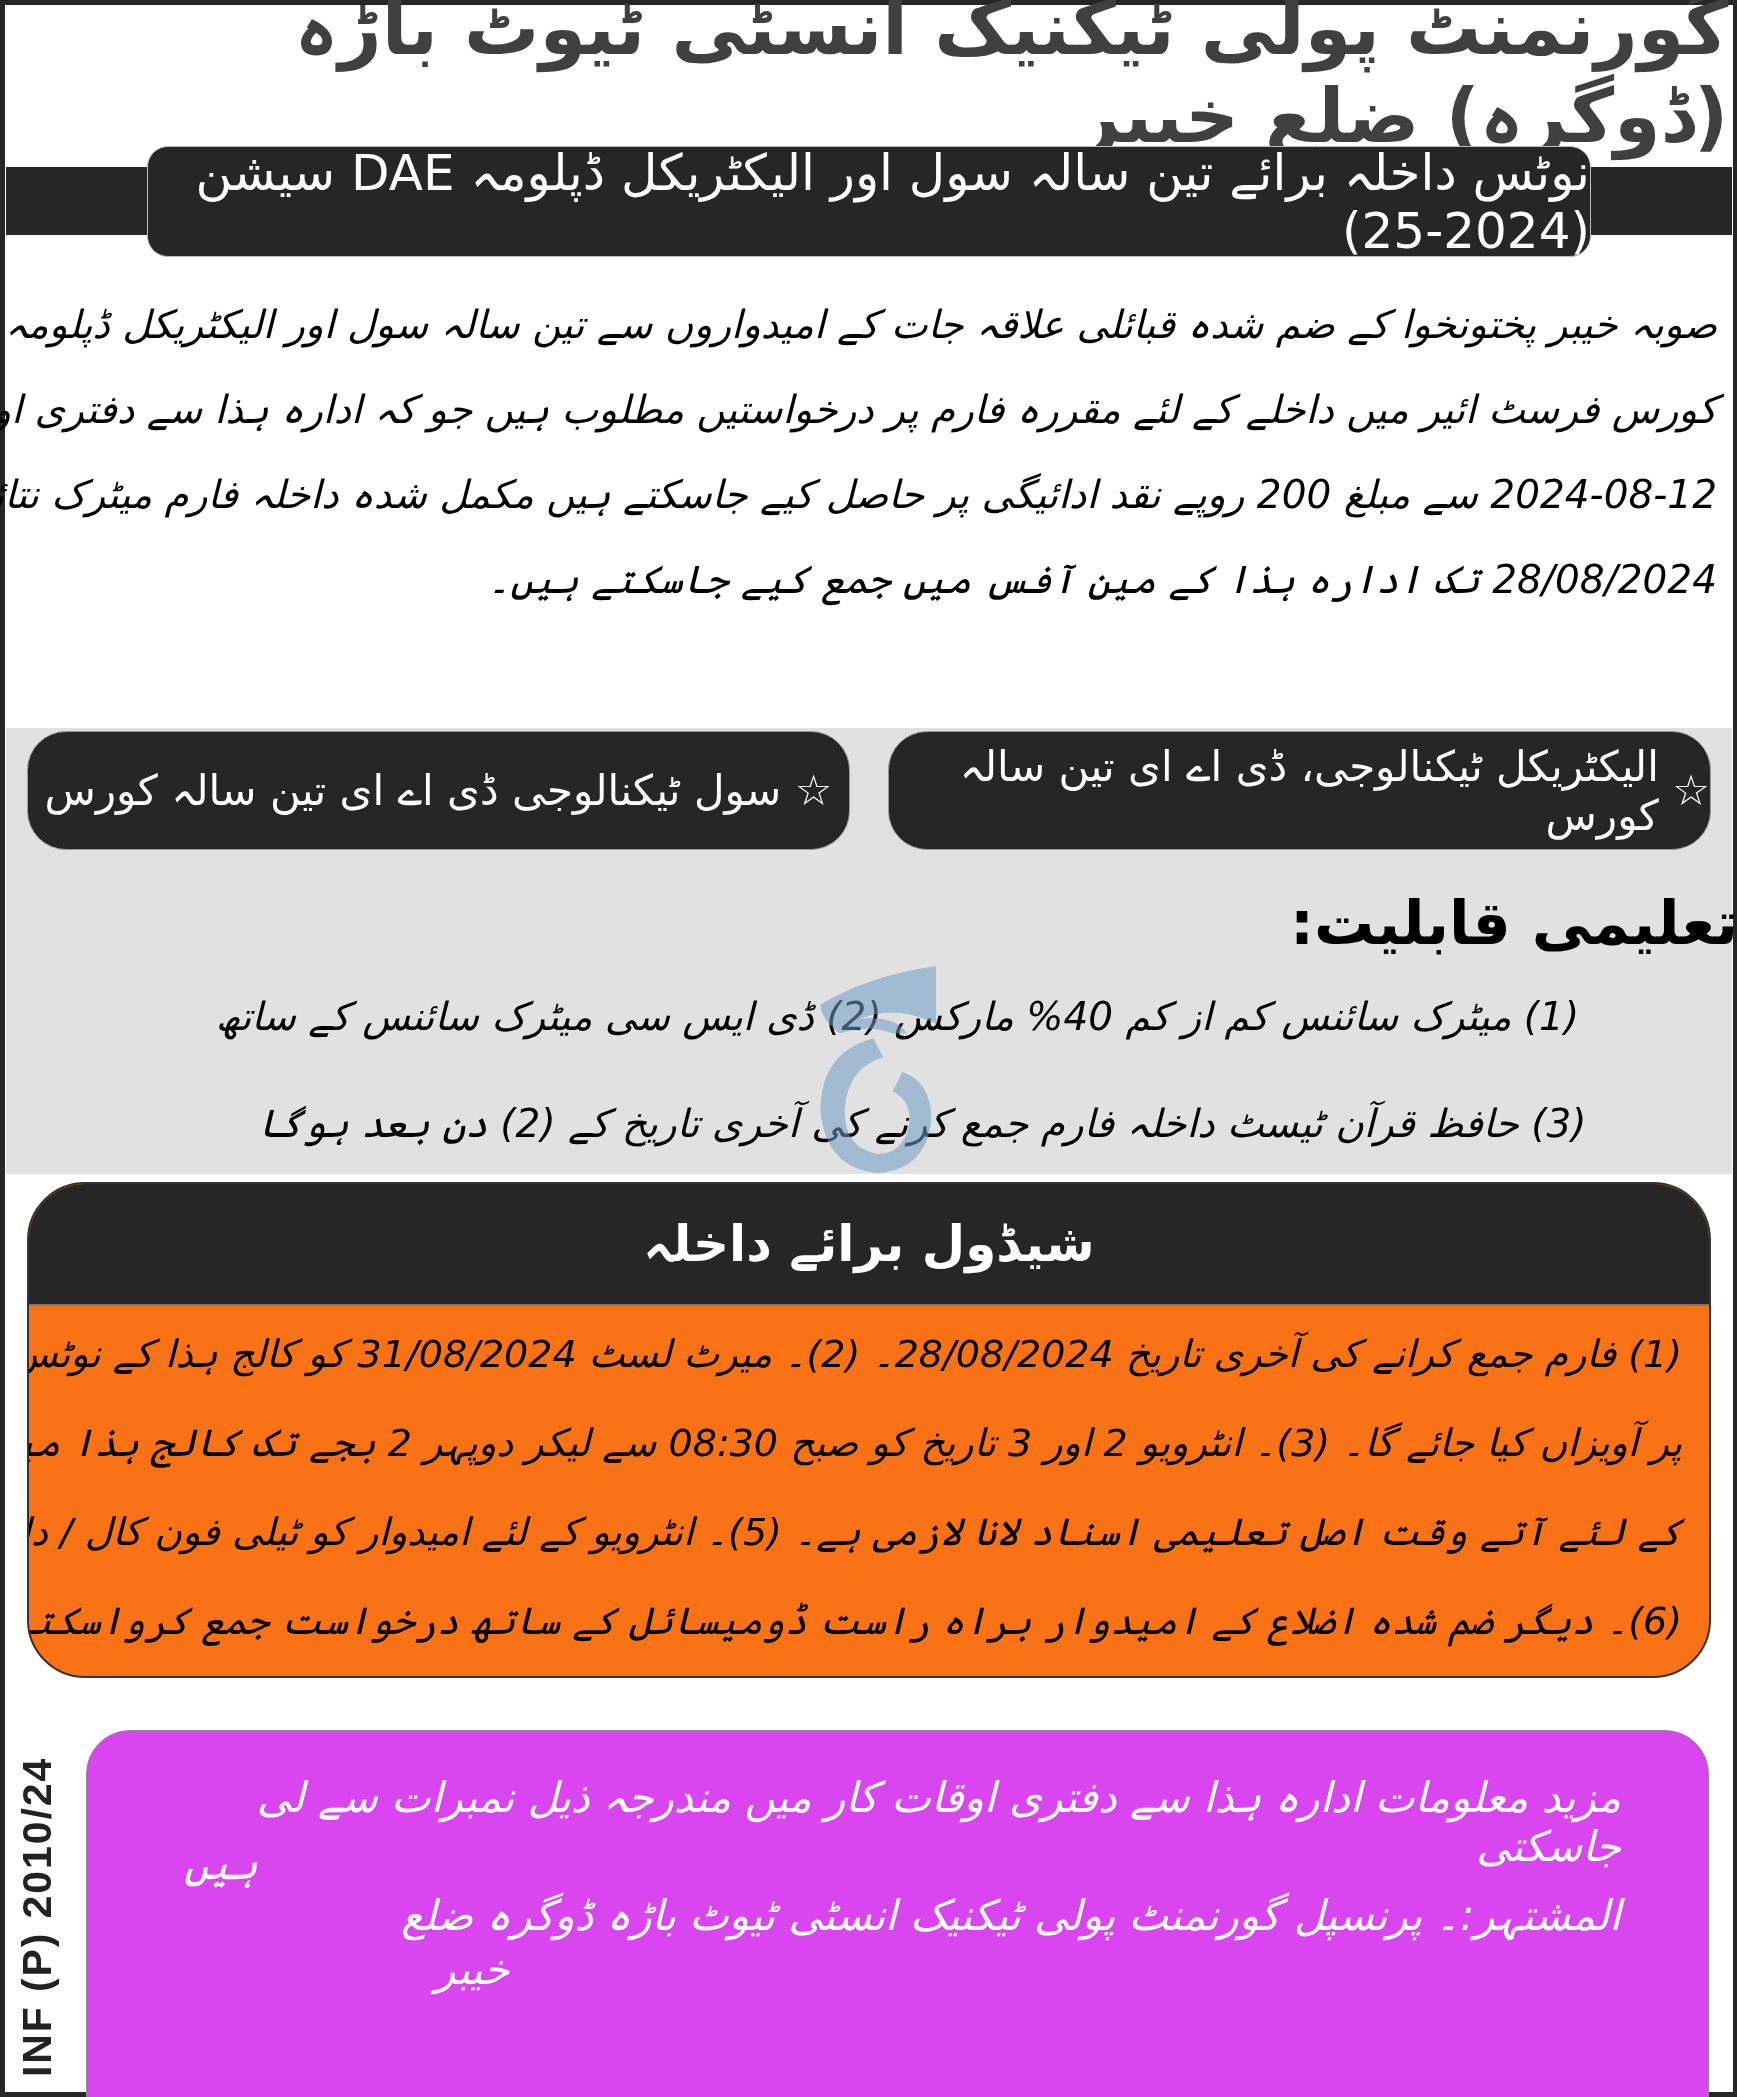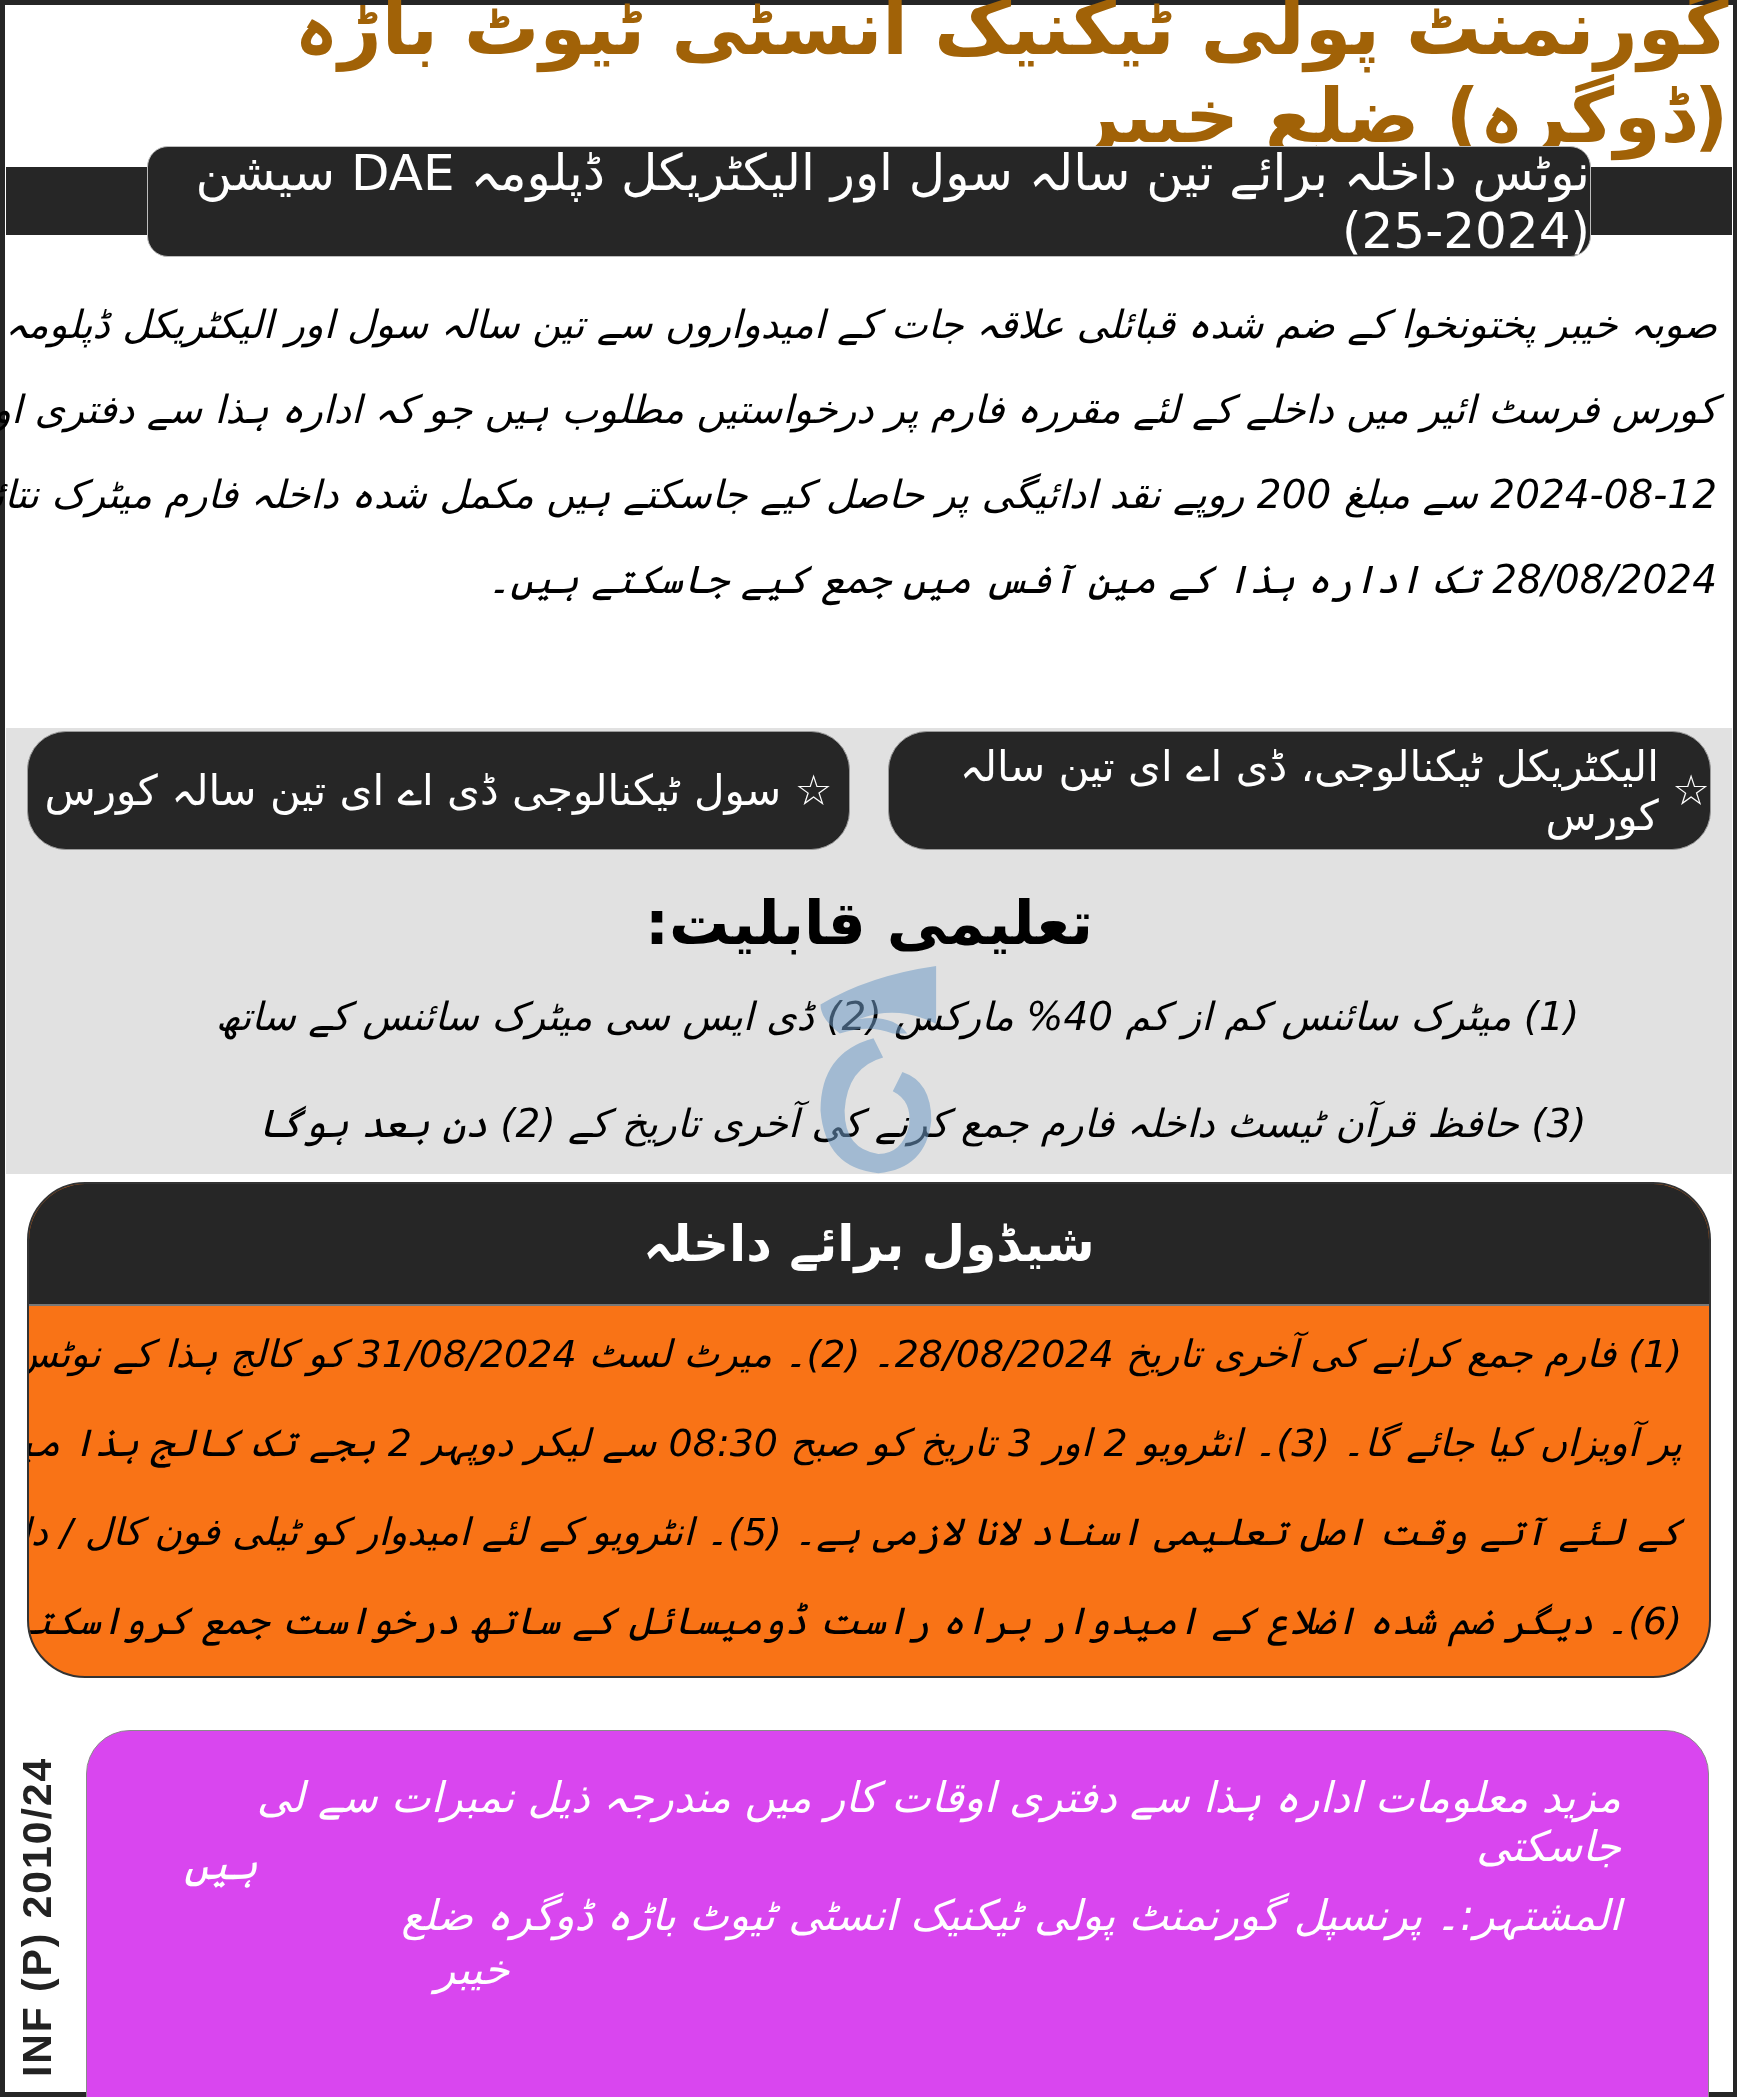--- a/index.html
+++ b/index.html
@@ -5,21 +5,21 @@
   html, body { margin: 0; padding: 0; background: #ffffff; }
   body { width: 1738px; height: 2097px; position: relative; overflow: hidden;
          font-family: "DejaVu Sans", sans-serif; color: #111; }
   .frame { position: absolute; left: 0; top: 0; width: 1738px; height: 2097px;
            box-sizing: border-box; border: 5.8px solid #262626; border-top-width: 5.8px; }
   .rtl { direction: rtl; unicode-bidi: plaintext; }
 
   
   .title { position: absolute; left: 9.7px; right: 9.7px; top: 13.5px; height: 116px;
            display: flex; align-items: center; justify-content: center;
-           font-size: 75px; font-weight: bold; letter-spacing: 1px; color: #a16207; }
+           font-size: 75px; font-weight: bold; letter-spacing: 1px; color: #404040; }
 
   
   .banner-bar { position: absolute; left: 5.8px; right: 5.8px; top: 167px; height: 68px; background: #262626; }
   .banner-pill { position: absolute; left: 147px; right: 147px; top: 146px; height: 111px;
                  background: #262626; border-radius: 21px; border: 1.9px solid #bdbdbd;
                  box-sizing: border-box; display: flex; align-items: center; justify-content: center;
                  color: #fff; font-size: 50px; padding-left: 9px; }
 
   
   .para { position: absolute; left: 19.3px; right: 21px; top: 282px; font-size: 39px; line-height: 85px;
@@ -29,21 +29,21 @@
 
   
   .grey { position: absolute; left: 5.8px; right: 5.8px; top: 728px; height: 446px; background: #e1e1e1; }
   .course { position: absolute; top: 731px; height: 119px; background: #262626; border-radius: 39px;
             color: #fff; font-size: 42px; display: flex; align-items: center; justify-content: center;
             box-sizing: border-box; border: 1.9px solid #9a9a9a; }
   .course-left { left: 27px; width: 823px; }
   .course-right { left: 888px; width: 823px; }
   .star { font-size: 42px; margin-left: 13.5px; color: #fff; }
 
-  .qual-title { position: absolute; left: 0; right: 0; top: 888px; text-align: center;
+  .qual-title { position: absolute; left: 0; right: 0; top: 888px; text-align: right;
                 font-size: 60px; font-weight: bold; color: #000; }
   .qual-item { position: absolute; left: 0; right: 0; font-size: 39px; text-align: center; font-style: italic; color: #000; }
   .qual-1 { top: 994px; padding-left: 57px; }
   .qual-2 { top: 1101px; padding-left: 106px; }
 
   .watermark { position: absolute; left: 801px; top: 966px; width: 145px; height: 212px; opacity: 0.55; }
 
   
   .sched-box { position: absolute; left: 27px; right: 27px; top: 1182px; height: 496px;
                border: 2.9px solid #333; border-radius: 58px; box-sizing: border-box; background: #f97316; overflow: hidden; }

